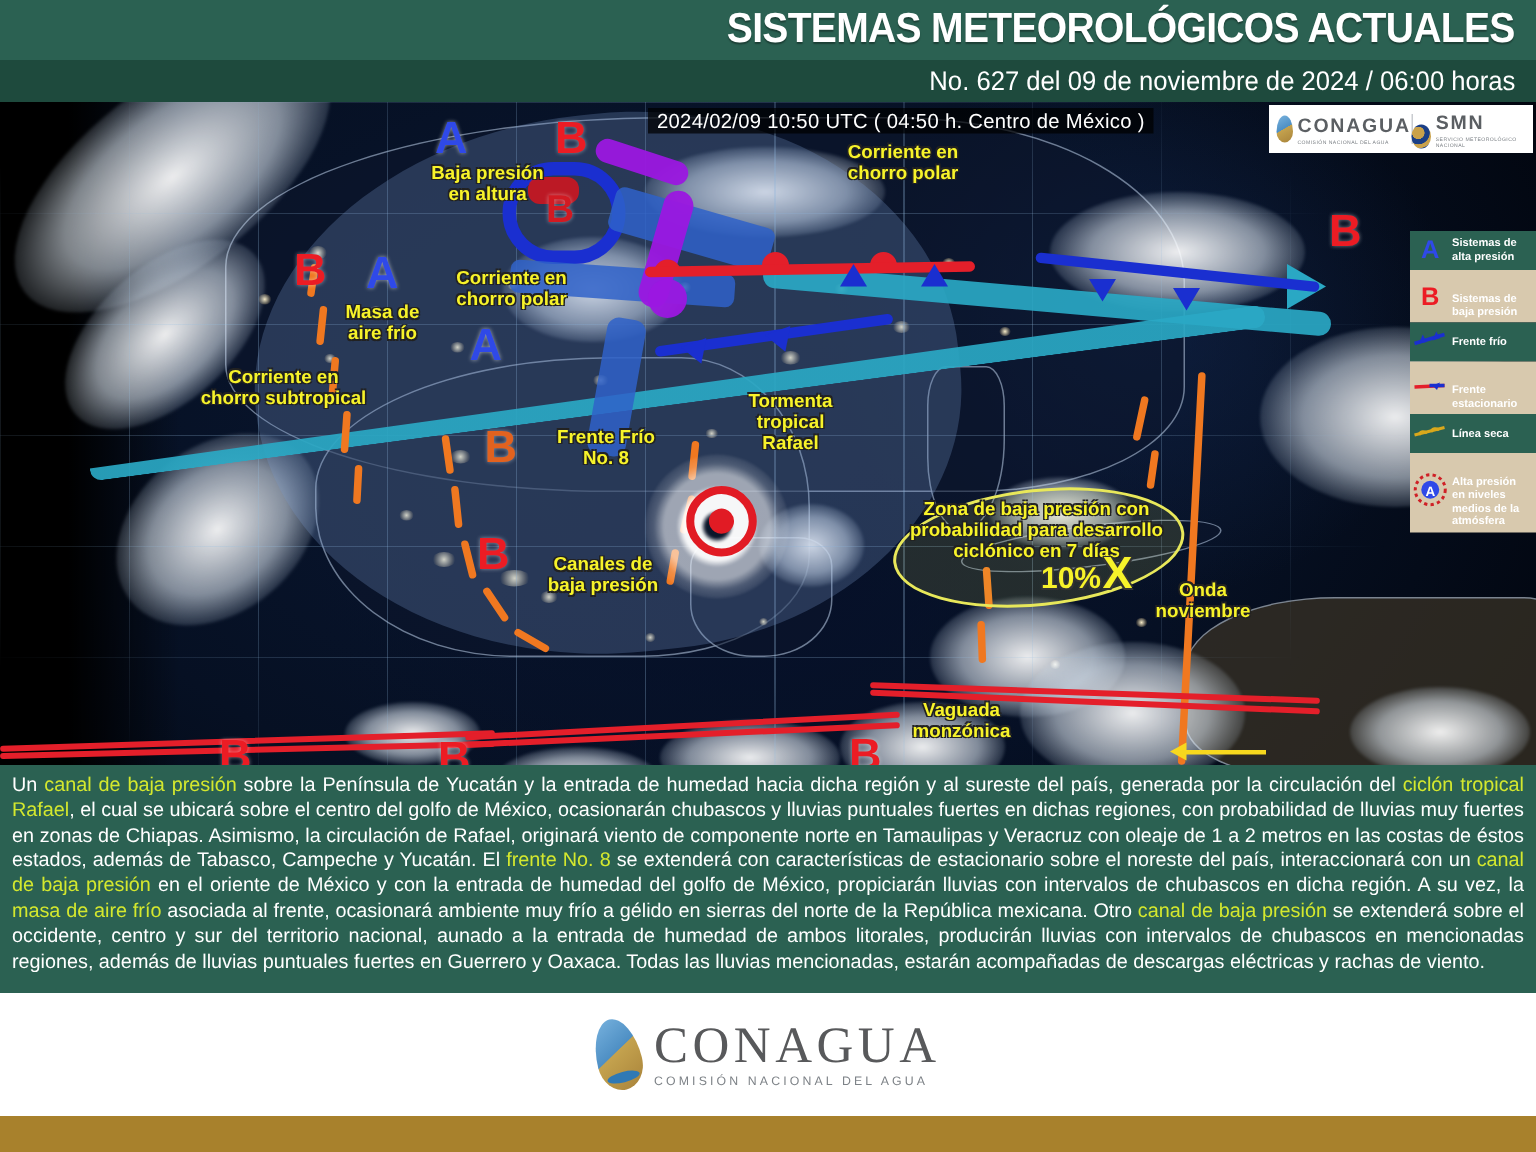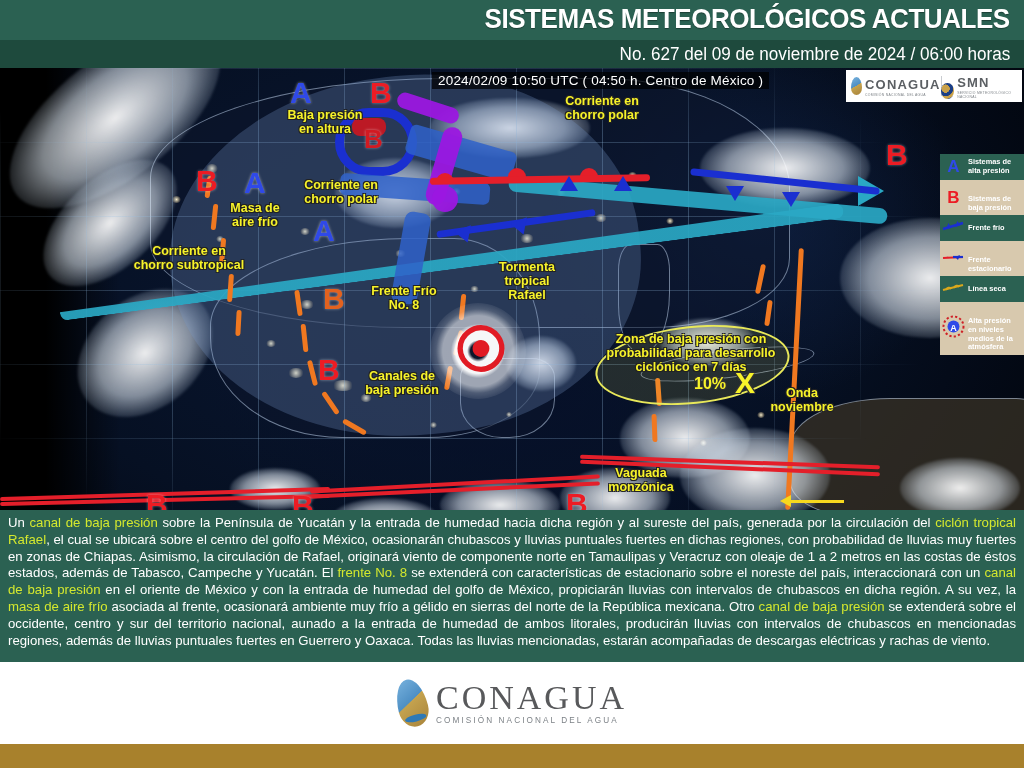--- a/index.html
+++ b/index.html
@@ -183,21 +183,21 @@
   }
 
   
   .oval10 {
     position:absolute; left:595px; top:258px; width:195px; height:78px;
     border:2px solid #e8e85a; border-radius:50%;
     background:rgba(235,235,90,.13); transform:rotate(-6deg);
   }
   .pct10 {
     position:absolute; left:694px; top:307px; color:#f7f32a;
-    font-weight:bold; font-size:16px;
+    font-weight:bold; font-size:20px;
     text-shadow:-1px -1px 0 #333,1px -1px 0 #333,-1px 1px 0 #333,1px 1px 0 #333;
   }
   .x10 {
     position:absolute; left:735px; top:300px; color:#f7f32a;
     font-weight:bold; font-size:30px; line-height:30px;
     text-shadow:-1px -1px 0 #333,1px -1px 0 #333,-1px 1px 0 #333,1px 1px 0 #333;
   }
 
   
   .onda-arrow { position:absolute; left:790px; top:432px; width:54px; height:3px; background:#f7d81e; }

